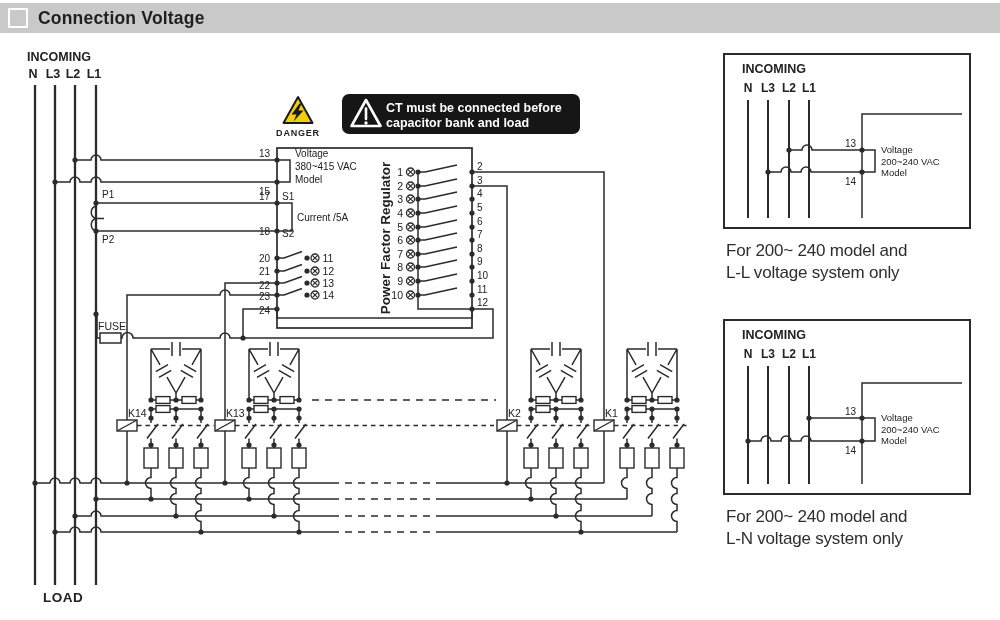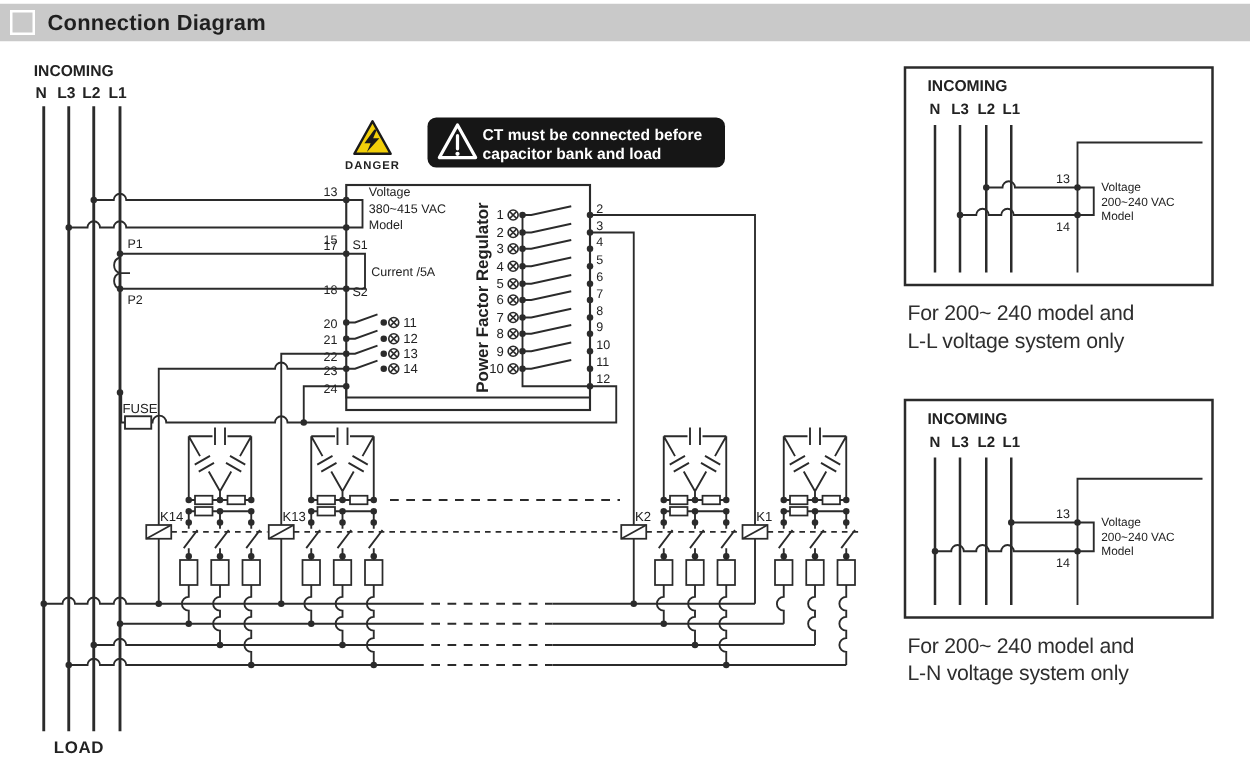--- a/index.html
+++ b/index.html
@@ -18,21 +18,21 @@
   .f105{font-size:10.5px;}
   .cap{font-size:17px;fill:#2e2e2e;letter-spacing:-.2px;}
   .wht{fill:#fff;font-size:12.5px;font-weight:bold;}
 </style>
 </head>
 <body>
 
 <div class="page">
   <div class="title-bar">
     <span class="title-sq"></span>
-    <span class="title-text">Connection Diagram</span>
+    <span class="title-text">Connection Voltage</span>
   </div>
 
   <svg id="diagram" width="1000" height="620" viewBox="0 0 1000 620">
 
     <g id="g-static" stroke="#2b2b2b" fill="none" stroke-width="1.5">
 
       <path stroke-width="2.3" d="M35,85 V585 M55,85 V585 M75,85 V585 M96,85 V585"></path>
 
       <path d="M75,160 H91 A5,5 0 0 1 101,160 H277"></path>
       <path d="M55,182 H70 A5,5 0 0 1 80,182 H91 A5,5 0 0 1 101,182 H277"></path>

